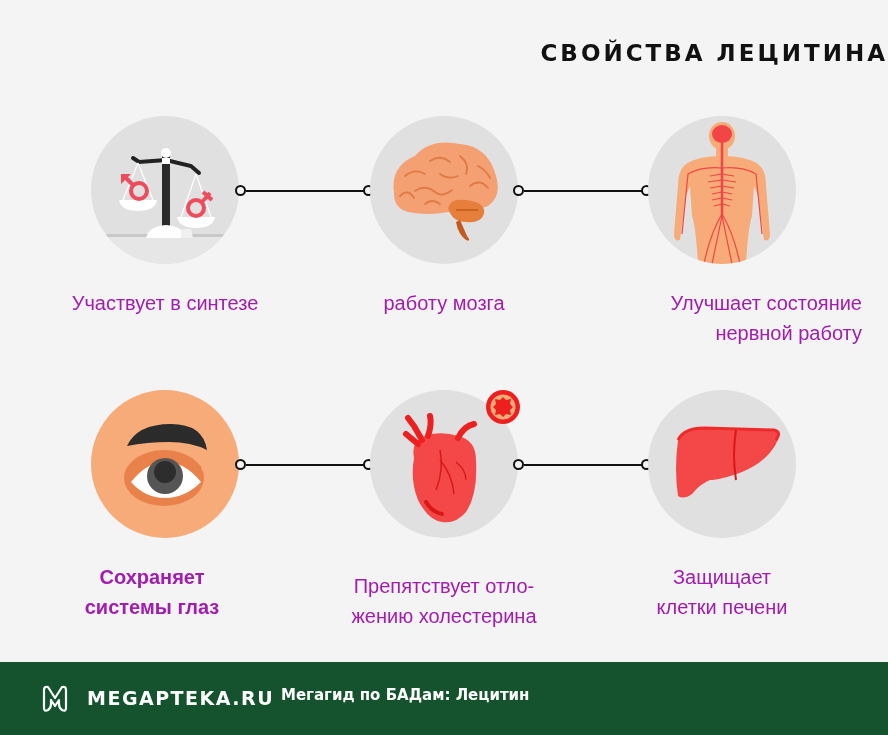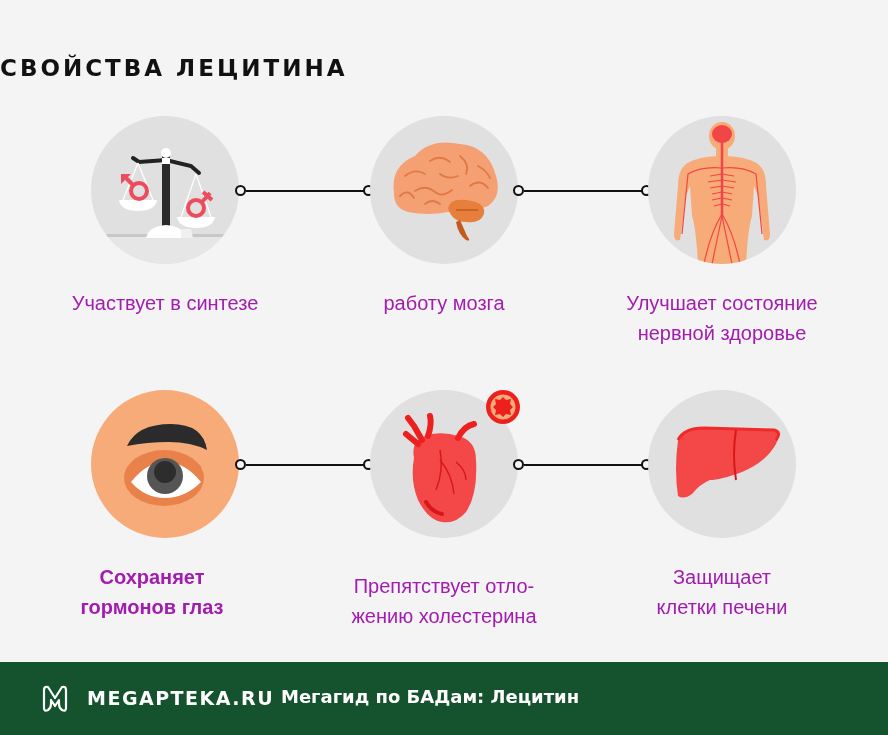--- a/index.html
+++ b/index.html
@@ -6,22 +6,22 @@
     html, body { width: 888px; height: 735px; overflow: hidden; }
     body {
       background: #f4f4f4;
       font-family: "Liberation Sans", "DejaVu Sans", sans-serif;
       position: relative;
       color: #1a1a1a;
     }
     .title {
       position: absolute;
       left: 0; width: 888px;
-      top: 55px;
-      text-align: left;
+      top: 40px;
+      text-align: right;
       font-family: "DejaVu Sans", sans-serif;
       font-weight: bold;
       font-size: 23px;
       letter-spacing: 3px;
       color: #111;
     }
     .circle {
       position: absolute;
       width: 148px; height: 148px;
       border-radius: 50%;
@@ -72,21 +72,21 @@
       font-weight: bold;
       font-size: 19px;
       letter-spacing: 1.5px;
       color: #fff;
     }
     .footer .subtitle {
       position: absolute;
       left: 281px; top: 24px;
       font-family: "DejaVu Sans", sans-serif;
       font-weight: bold;
-      font-size: 18px;
+      font-size: 15px;
       color: #fff;
     }
   </style>
 </head>
 <body>
 
 <div class="title">СВОЙСТВА ЛЕЦИТИНА</div>
 
 <div class="circle" style="left:91px; top:116px;">
   <svg viewBox="0 0 148 148">
@@ -153,23 +153,23 @@
     </g>
   </svg>
 </div>
 
 <div class="label" style="left:25px; top:288px;">
   <div>Участвует в синтезе</div>
 </div>
 <div class="label" style="left:304px; top:288px;">
   <div>работу мозга</div>
 </div>
-<div class="label" style="left:582px; top:288px;">
+<div class="label" style="left:582px; top:288px;text-align:right;">
   <div>Улучшает состояние</div>
-  <div>нервной здоровье</div>
+  <div>нервной работу</div>
 </div>
 
 <div class="circle peach" style="left:91px; top:390px;">
   <svg viewBox="0 0 148 148">
     <path d="M36 56 Q46 34 80 34 Q112 34 116 60 Q100 52 78 52 Q56 52 36 56 Z" fill="#2b2b2b"></path>
     <ellipse cx="73" cy="88" rx="40" ry="28" fill="#e8824a"></ellipse>
     <path d="M40 92 Q56 72 74 72 Q94 72 110 92 Q94 108 74 108 Q54 108 40 92 Z" fill="#fff"></path>
     <circle cx="74" cy="86" r="18" fill="#555"></circle>
     <circle cx="74" cy="82" r="11" fill="#2d2d2d"></circle>
     <path d="M40 80 Q56 68 74 68 Q94 68 110 82 L110 76 Q94 62 74 62 Q54 62 40 76 Z" fill="#e8824a"></path>
@@ -204,21 +204,21 @@
 <div class="circle" style="left:648px; top:390px;">
   <svg viewBox="0 0 148 148">
     <path d="M30 50 Q36 38 56 38 L126 40 Q134 42 128 54 Q118 72 94 82 Q72 90 62 90 Q52 94 44 104 Q36 110 30 106 Q26 80 30 50 Z" fill="#f44848"></path>
     <path d="M30 50 Q36 38 56 38 L126 40 Q134 42 128 50" stroke="#ee2a2a" stroke-width="3" fill="none"></path>
     <path d="M88 40 Q84 64 88 90" stroke="#d81818" stroke-width="2" fill="none"></path>
   </svg>
 </div>
 
 <div class="label" style="left:12px; top:562px;font-weight:bold;">
   <div>Сохраняет</div>
-  <div>гормонов глаз</div>
+  <div>системы глаз</div>
 </div>
 <div class="label" style="left:304px; top:550px;margin-top:21px;">
   <div>Препятствует отло-</div>
   <div>жению холестерина</div>
 </div>
 <div class="label" style="left:582px; top:562px;">
   <div>Защищает</div>
   <div>клетки печени</div>
 </div>
 

